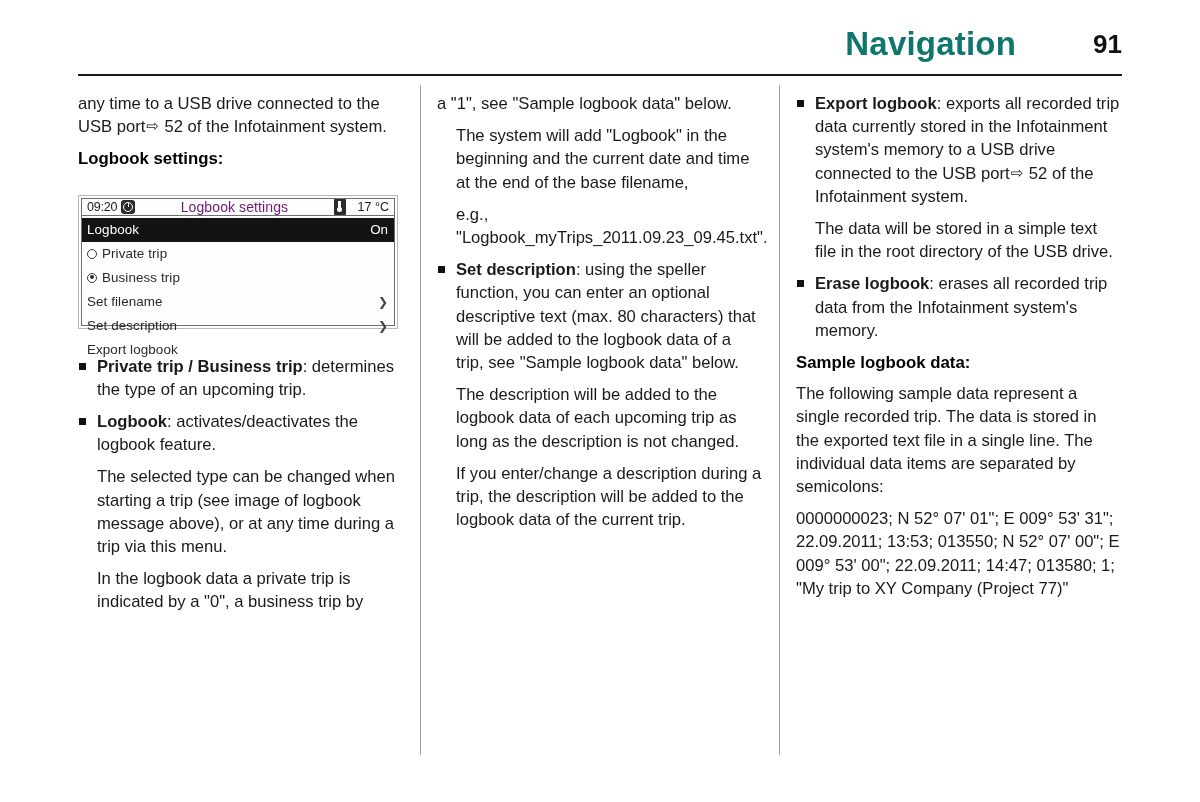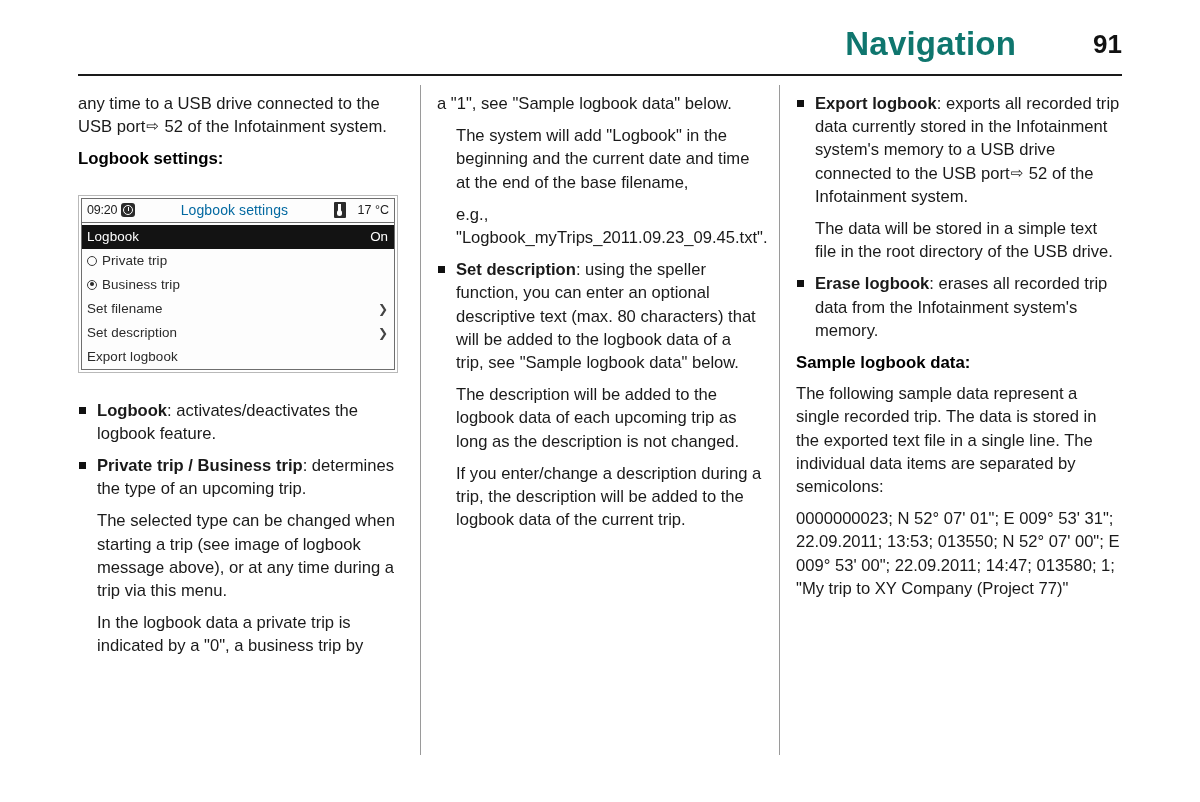--- a/index.html
+++ b/index.html
@@ -130,21 +130,21 @@
     margin-bottom: 0;
   }
 
   
   .figure {
     margin: 24px 0 26px 0;
     width: 322px;
   }
   .screen {
     width: 320px;
-    height: 178px;
+    height: 134px;
     border: 1px solid #b9b9b9;
     background: #ffffff;
     box-sizing: border-box;
     padding: 2px;
     box-shadow: 0 0 0 1px #ffffff inset;
   }
   .screen-inner {
     width: 100%;
     height: 100%;
     border: 1px solid #6e6e6e;
@@ -189,21 +189,21 @@
     position: absolute;
     left: 6.4px; top: 3.6px;
     width: 1.2px; height: 4px;
     background: #ffffff;
   }
   .status-title {
     flex: 1;
     text-align: center;
     font-size: 14px;
     letter-spacing: 0.1px;
-    color: #0369a1;
+    color: #701a75;
   }
   .status-right {
     display: flex;
     align-items: center;
     gap: 12px;
   }
   .icon-thermometer {
     width: 12px;
     height: 16px;
     background: #2b2b2b;
@@ -341,26 +341,26 @@
                 <span class="label">Export logbook</span>
               </div>
 
             </div>
           </div>
         </div>
       </div>
 
       <div class="bullet-item">
         <span class="bullet-sq"></span>
-        <p><span class="lead">Logbook</span><span>: activates/deactivates the logbook feature.</span></p>
+        <p><span class="lead">Private trip / Business trip</span><span>: determines the type of an upcoming trip.</span></p>
       </div>
 
       <div class="bullet-item">
         <span class="bullet-sq"></span>
-        <p><span class="lead">Private trip / Business trip</span><span>: determines the type of an upcoming trip.</span></p>
+        <p><span class="lead">Logbook</span><span>: activates/deactivates the logbook feature.</span></p>
       </div>
 
       <p class="para sub-para">The selected type can be changed when starting a trip (see image of logbook message above), or at any time during a trip via this menu.</p>
       <p class="para sub-para nospace">In the logbook data a private trip is indicated by a "0", a business trip by</p>
 
     </div>
 
     <div class="col-gap">
         <div class="rule"></div>
       </div>

